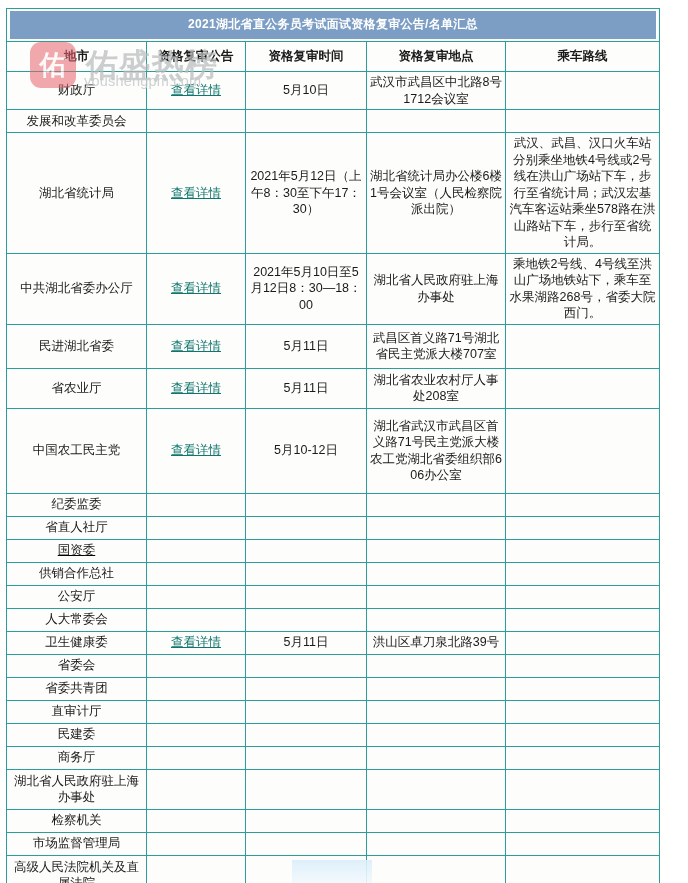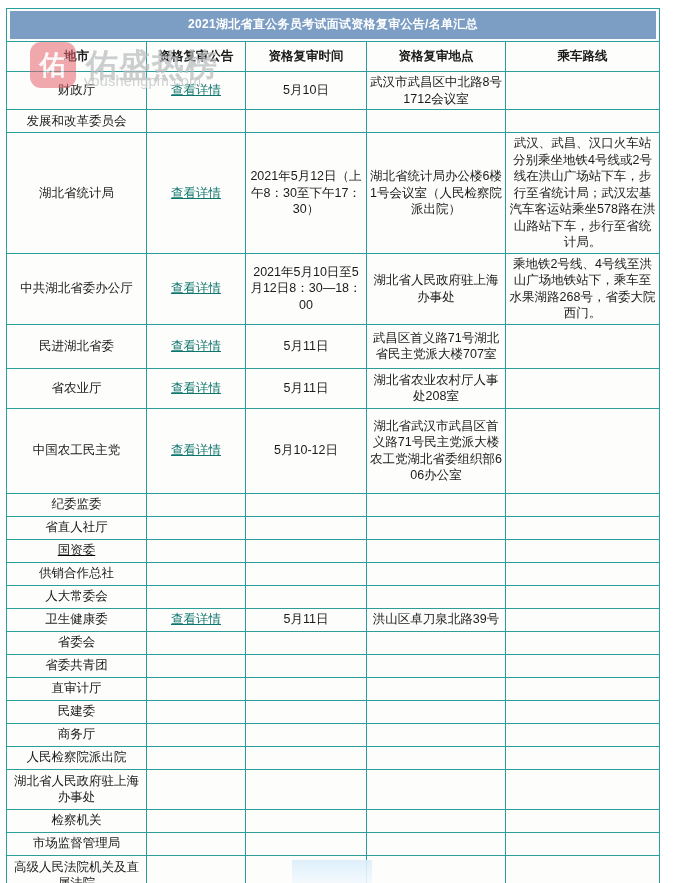--- a/index.html
+++ b/index.html
@@ -214,20 +214,27 @@
           <td></td>
         </tr>
         <tr style="height: 23px;">
           <td class="region">供销合作总社</td>
           <td></td>
           <td></td>
           <td></td>
           <td></td>
         </tr>
         <tr style="height: 23px;">
+          <td class="region">公安厅</td>
+          <td></td>
+          <td></td>
+          <td></td>
+          <td></td>
+        </tr>
+        <tr style="height: 23px;">
           <td class="region">人大常委会</td>
           <td></td>
           <td></td>
           <td></td>
           <td></td>
         </tr>
         <tr style="height: 23px;">
           <td class="region">卫生健康委</td>
           <td><span class="lnk">查看详情</span></td>
           <td>5月11日</td>
@@ -257,27 +264,20 @@
         </tr>
         <tr style="height: 23px;">
           <td class="region">民建委</td>
           <td></td>
           <td></td>
           <td></td>
           <td></td>
         </tr>
         <tr style="height: 23px;">
           <td class="region">商务厅</td>
-          <td></td>
-          <td></td>
-          <td></td>
-          <td></td>
-        </tr>
-        <tr style="height: 23px;">
-          <td class="region">人民检察院派出院</td>
           <td></td>
           <td></td>
           <td></td>
           <td></td>
         </tr>
         <tr style="height: 40px;">
           <td class="region">湖北省人民政府驻上海办事处</td>
           <td></td>
           <td></td>
           <td></td>

